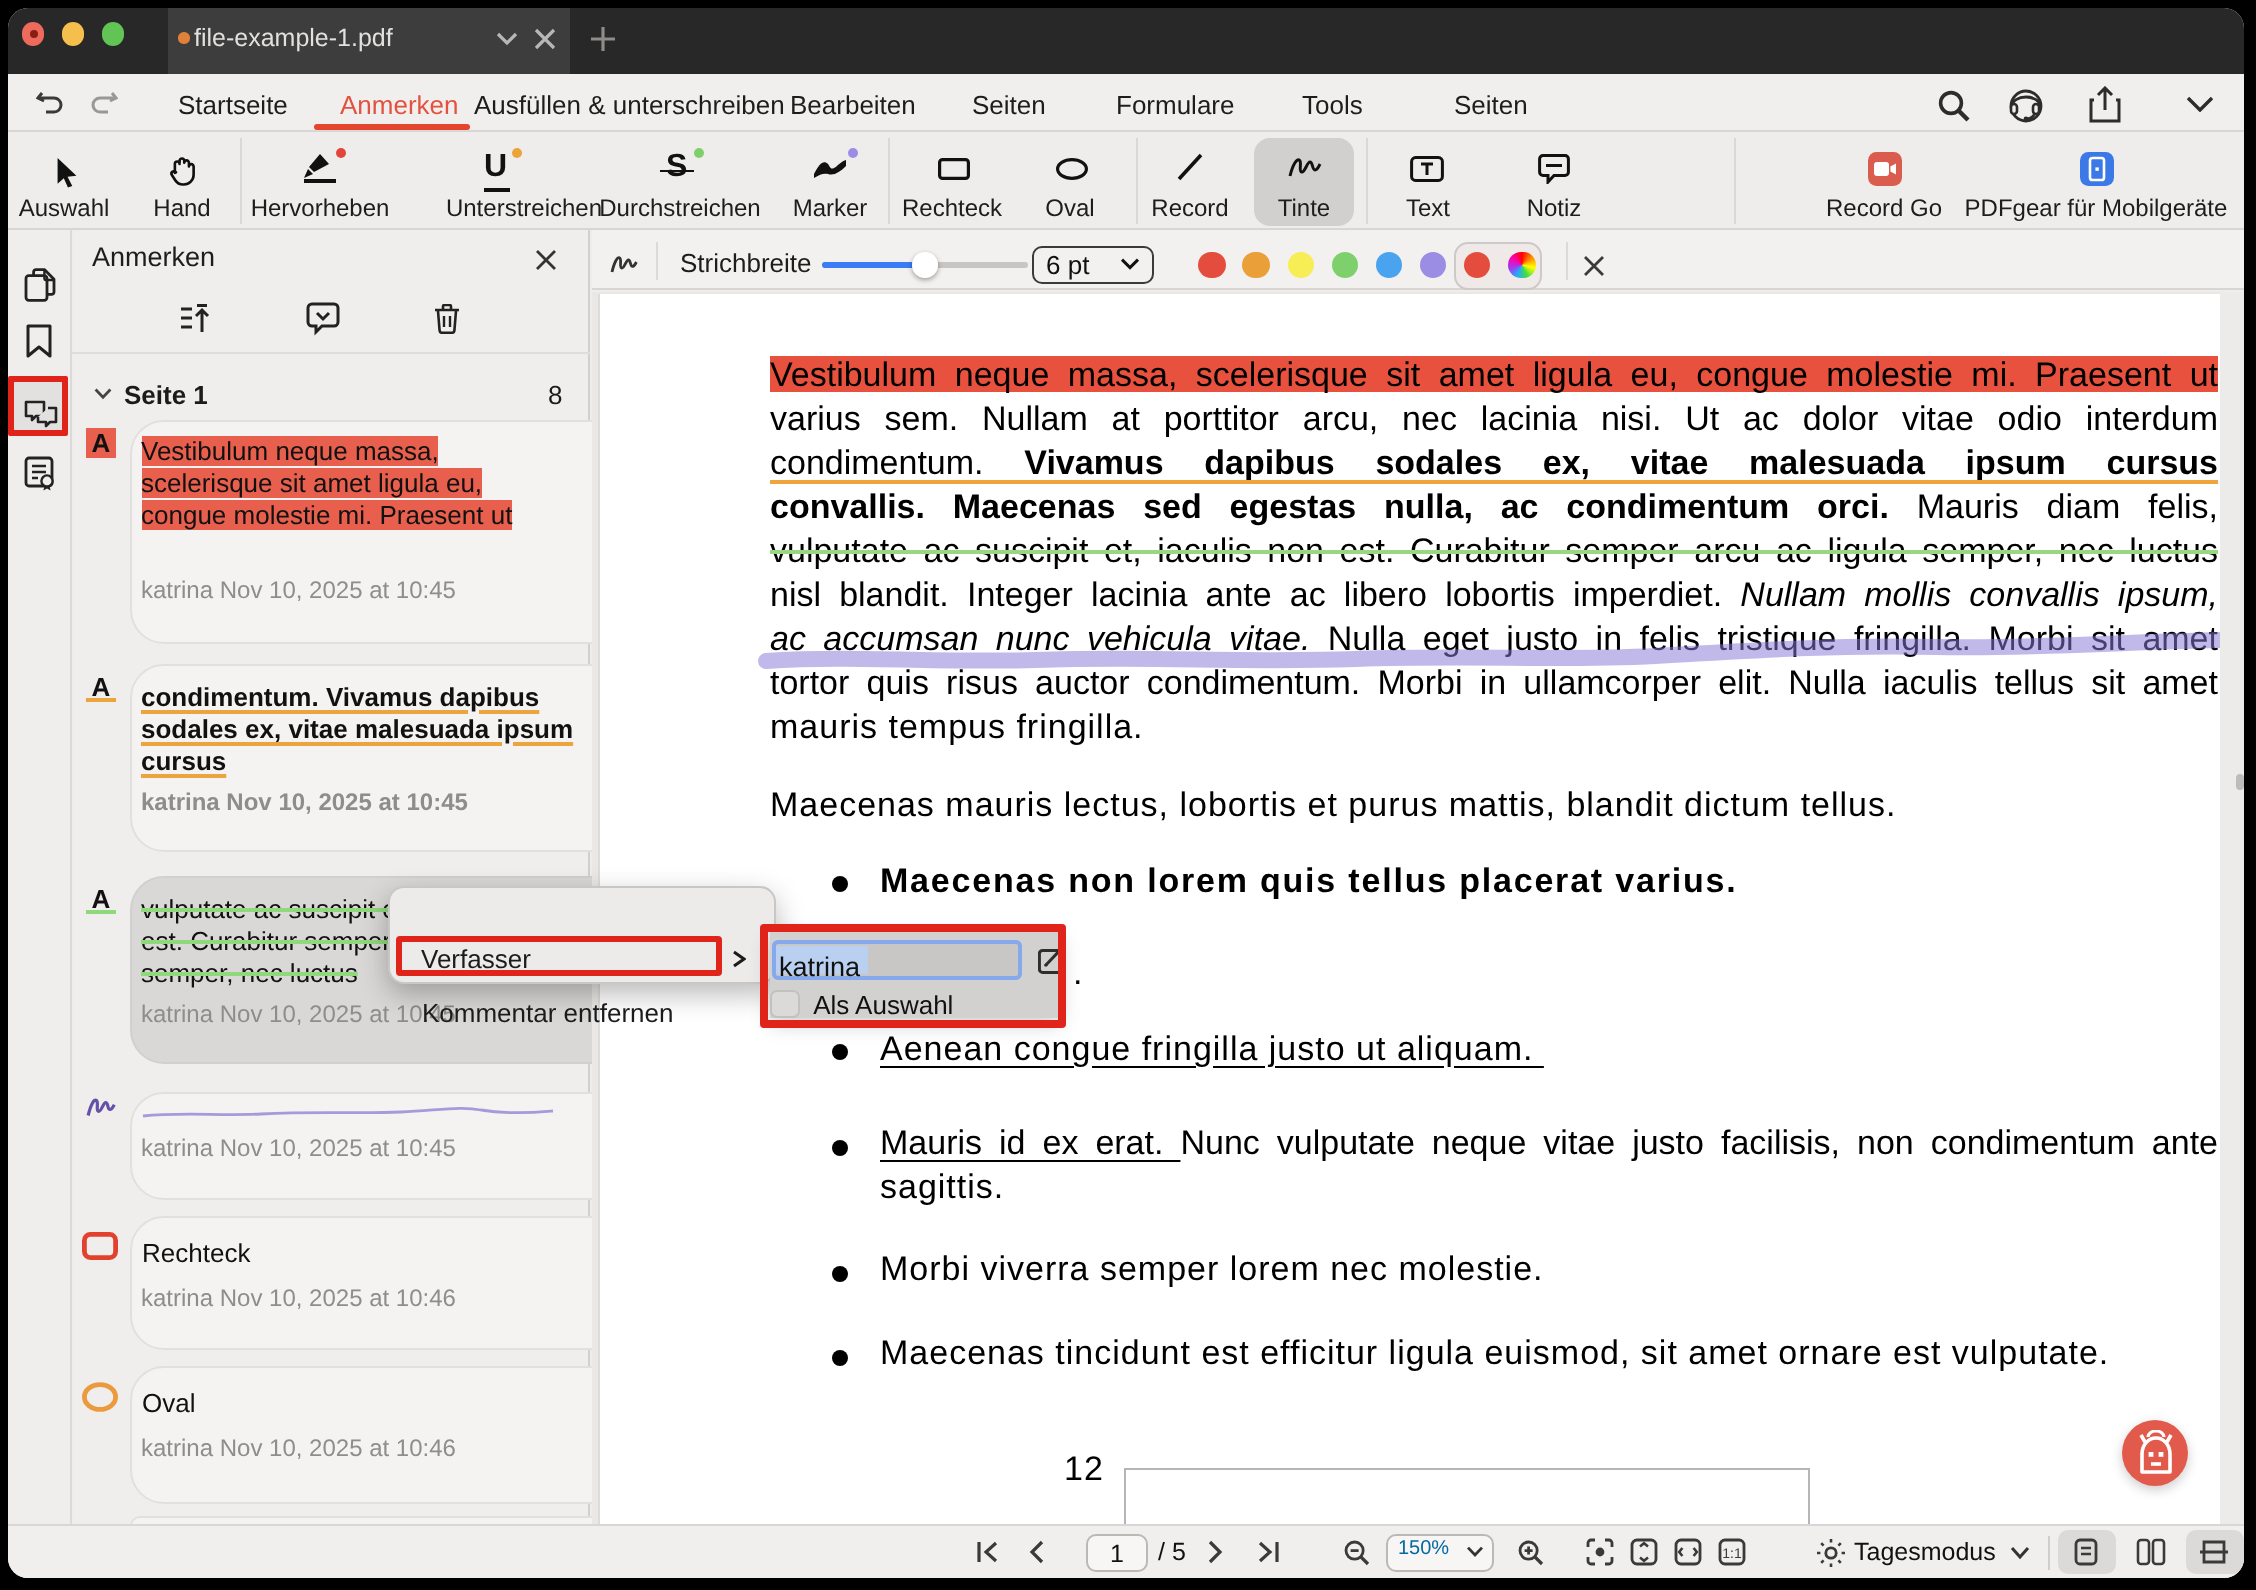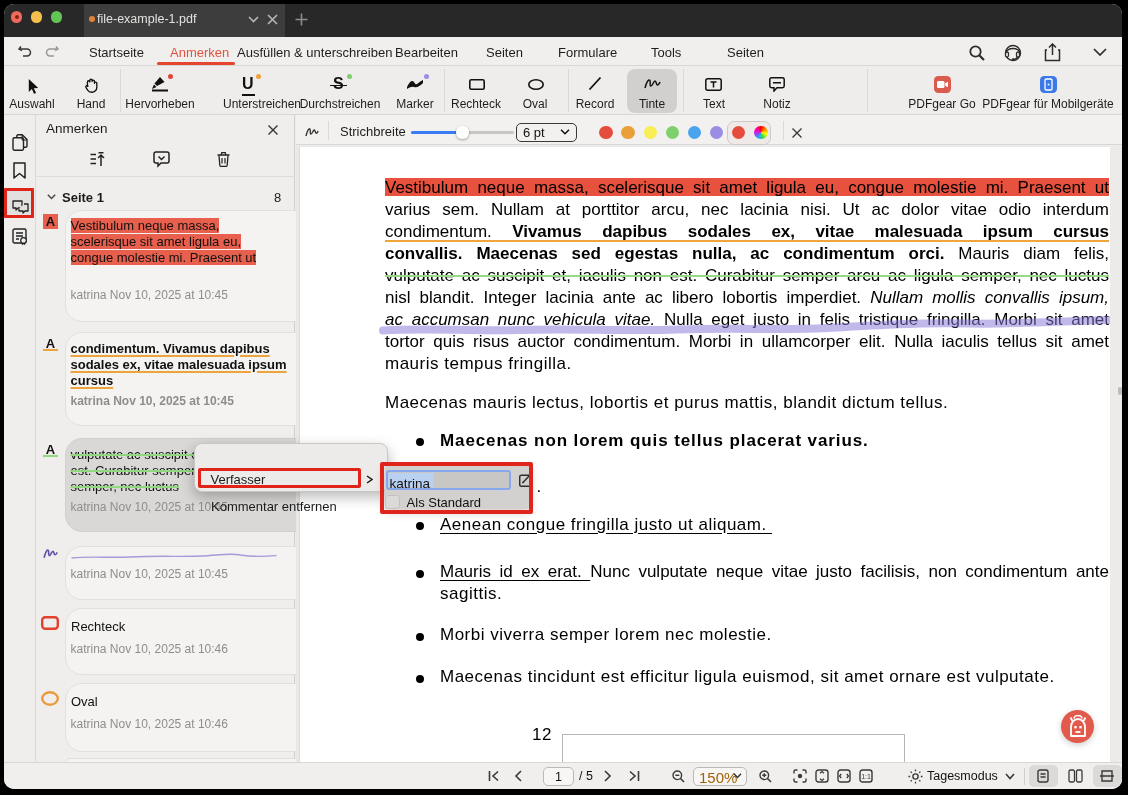--- a/index.html
+++ b/index.html
@@ -169,21 +169,21 @@
           <path d="M2.5 0.8 H13.5 a1.7 1.7 0 0 1 1.7 1.7 V9 a1.7 1.7 0 0 1 -1.7 1.7 H8 L5 14 V10.7 H2.5 A1.7 1.7 0 0 1 0.8 9 V2.5 A1.7 1.7 0 0 1 2.5 0.8 Z" stroke="#111" stroke-width="1.5" fill="none"></path>
           <path d="M4 5.7 H12" stroke="#111" stroke-width="1.5"></path>
         </svg>
     <div class="tbl" style="left:677px;">Notiz</div>
 
     <svg class="icon" style="left:934px; top:10px;" width="17" height="17" viewBox="0 0 17 17">
           <rect width="17" height="17" rx="4.2" fill="#da5c4e"></rect>
           <rect x="3" y="5" width="7.5" height="7" rx="1.5" fill="#fff"></rect>
           <path d="M11.2 7.3 L14 5.7 V11.3 L11.2 9.7 Z" fill="#fff"></path>
         </svg>
-    <div class="tbl" style="left:842px;">PDFgear Go</div>
+    <div class="tbl" style="left:842px;">Record Go</div>
 
     <svg class="icon" style="left:1040px; top:10px;" width="17" height="17" viewBox="0 0 17 17">
           <rect width="17" height="17" rx="4.2" fill="#3c79e8"></rect>
           <rect x="5" y="3" width="7" height="11" rx="1.3" stroke="#fff" stroke-width="1.3" fill="none"></rect>
           <rect x="7.7" y="7.7" width="1.7" height="1.7" fill="#fff"></rect>
         </svg>
     <div class="tbl" style="left:948px;">PDFgear für Mobilgeräte</div>
   </div>
 
   <div id="rail"></div>
@@ -367,21 +367,21 @@
   <svg class="icon" style="left:628px; top:770px;" width="12" height="12" viewBox="0 0 12 12">
         <path d="M2 1.5 L7 6 L2 10.5" stroke="#3a3a3a" stroke-width="1.6" fill="none"></path>
         <path d="M10.5 1 V11" stroke="#3a3a3a" stroke-width="1.6"></path>
       </svg>
   <svg class="icon" style="left:672px; top:770px;" width="13" height="13" viewBox="0 0 13 13">
         <circle cx="5.3" cy="5.3" r="4.3" stroke="#3a3a3a" stroke-width="1.4" fill="none"></circle>
         <path d="M8.5 8.5 L12 12" stroke="#3a3a3a" stroke-width="1.6"></path>
         <path d="M3.3 5.3 H7.3" stroke="#3a3a3a" stroke-width="1.4"></path>
       </svg>
   <div class="ab" style="left:693px; top:766.5px; width:54px; height:19px; border:1px solid #bbb9b8; border-radius:5px; background:#f7f6f5;"></div>
-  <div class="ab" style="left:699px; top:769px; font-size:15px; color:#a16207;">150%</div>
+  <div class="ab" style="left:699px; top:769px; font-size:10px; color:#0369a1;">150%</div>
   <svg class="icon" style="left:733px; top:773px;" width="9" height="6" viewBox="0 0 9 6">
         <path d="M1 0.8 L4.5 4.5 L8 0.8" stroke="#333" stroke-width="1.4" fill="none"></path>
       </svg>
   <svg class="icon" style="left:759px; top:770px;" width="13" height="13" viewBox="0 0 13 13">
         <circle cx="5.3" cy="5.3" r="4.3" stroke="#3a3a3a" stroke-width="1.4" fill="none"></circle>
         <path d="M8.5 8.5 L12 12" stroke="#3a3a3a" stroke-width="1.6"></path>
         <path d="M3.3 5.3 H7.3 M5.3 3.3 V7.3" stroke="#3a3a3a" stroke-width="1.4"></path>
       </svg>
 
   <svg class="icon" style="left:793px; top:769px;" width="14" height="14" viewBox="0 0 14 14">
@@ -443,21 +443,21 @@
   <div class="ab" style="left:384.5px; top:466px; width:145px; height:42.5px; background:#d3d1d0; box-shadow:0 3px 10px rgba(0,0,0,0.2);"></div>
   <div class="ab" style="left:385.9px; top:469.8px; width:125px; height:20.6px; border:2.3px solid #86a8ec; border-radius:3px; background:#c9c7c6;"></div>
   <div class="ab" style="left:388.3px; top:472.8px; width:46px; height:14.6px; background:#b9d0f0;"></div>
   <div class="ab" style="left:389.5px; top:476px; font-size:13.5px; color:#111;">katrina</div>
   <svg class="icon" style="left:518.5px; top:472px;" width="13" height="15" viewBox="0 0 13 15">
         <rect x="0.7" y="3.2" width="11" height="11" rx="1.6" stroke="#2e2e2e" stroke-width="1.5" fill="none"></rect>
         <path d="M3.5 11 L12.2 1.8" stroke="#2e2e2e" stroke-width="1.5"></path>
         <path d="M3.2 11.3 L5 10.8 L3.6 9.6 Z" fill="#2e2e2e"></path>
       </svg>
   <div class="ab" style="left:385.2px; top:495.4px; width:14.5px; height:14px; border:1px solid #c3c1c0; border-radius:3.5px; background:#dcdad9;"></div>
-  <div class="ab" style="left:406.6px; top:494.8px; font-size:13px; color:#111;">Als Standard</div>
+  <div class="ab" style="left:406.6px; top:494.8px; font-size:13px; color:#111;">Als Auswahl</div>
   <div class="redbox" style="left:379.5px; top:461.8px; width:153px; height:52px; border-width:4.5px;"></div>
 
   <div class="ab" style="left:1061.4px; top:709.6px; width:33px; height:33px; border-radius:50%; background:#e25a4b; box-shadow:0 2px 6px rgba(0,0,0,0.2);"></div>
   <svg class="icon" style="left:1068px; top:715px;" width="20" height="22" viewBox="0 0 20 22">
         <path d="M3 21 V12 a7 8 0 0 1 14 0 V21 Z" stroke="#fff" stroke-width="1.8" fill="none" stroke-linejoin="round"></path>
         <path d="M4.5 6 L2.5 2.5 M15.5 6 L17.5 2.5" stroke="#fff" stroke-width="1.8"></path>
         <path d="M6 3.5 a4 3 0 0 1 8 0" stroke="#fff" stroke-width="1.6" fill="none"></path>
         <rect x="6.3" y="11" width="2.4" height="2.4" fill="#fff"></rect>
         <rect x="11.3" y="11" width="2.4" height="2.4" fill="#fff"></rect>
         <path d="M7.5 17 H12.5" stroke="#fff" stroke-width="1.8"></path>

